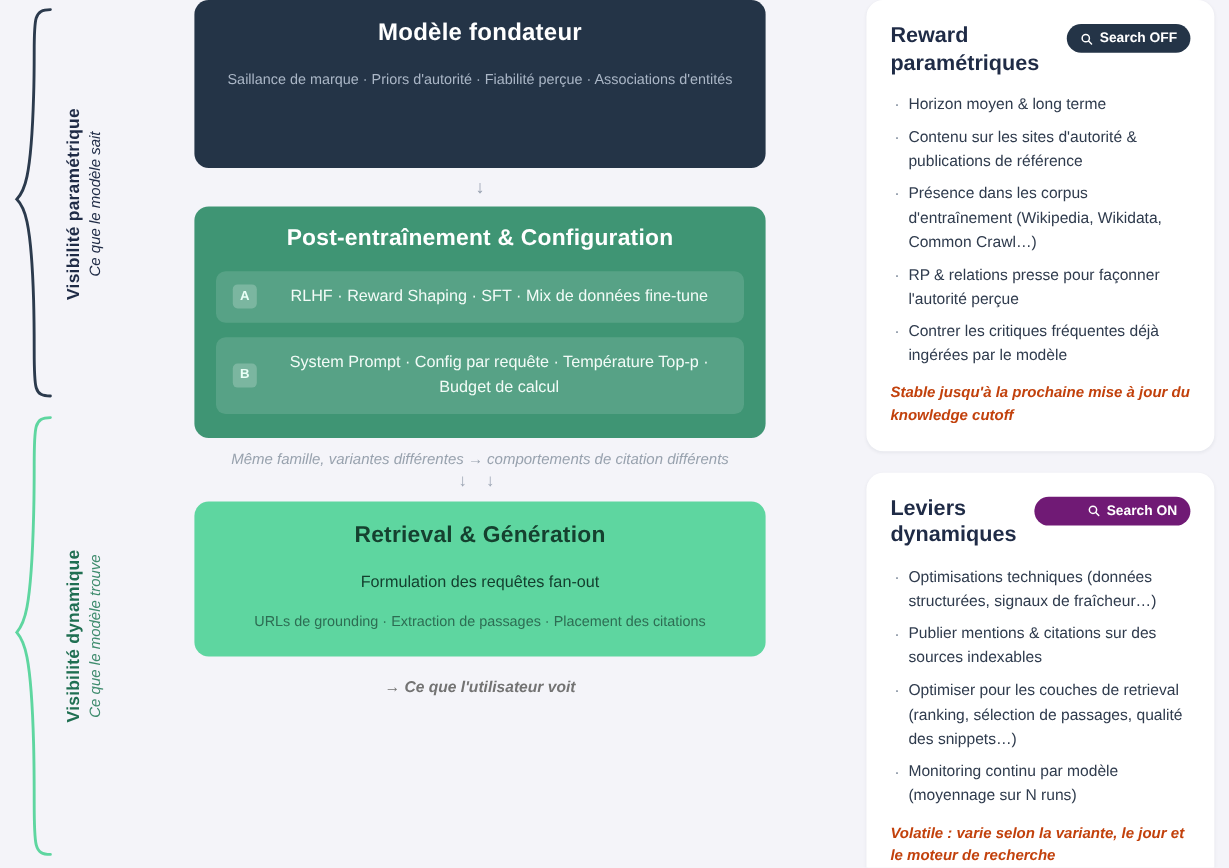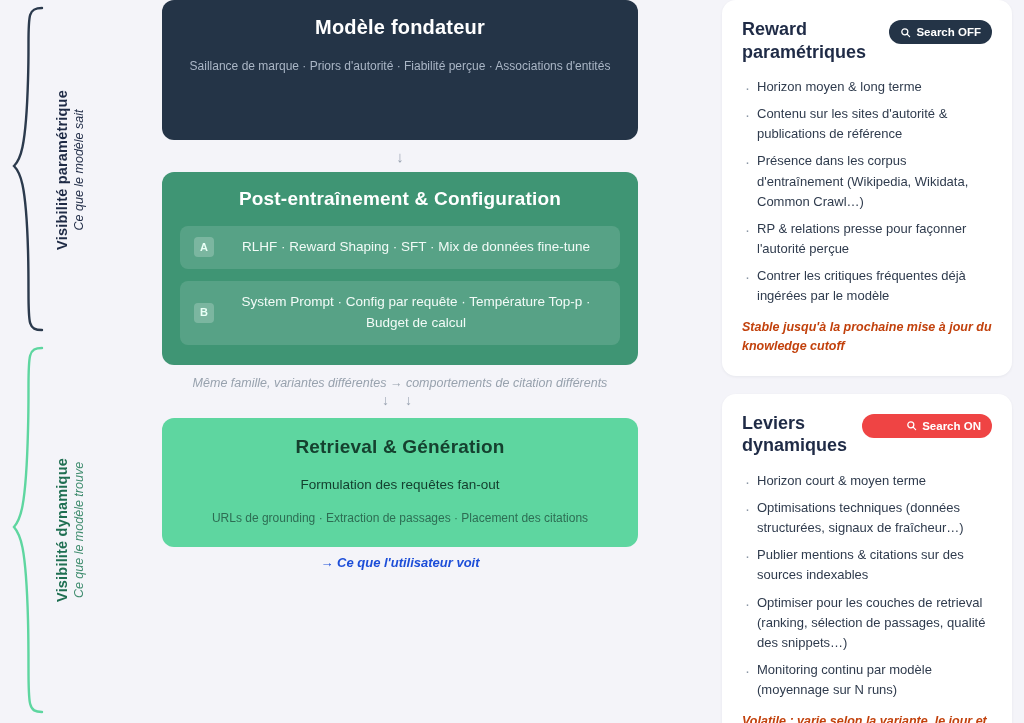--- a/index.html
+++ b/index.html
@@ -143,22 +143,22 @@
   .card-retrieval .l1 { color: #14402f; font-size: 13.5px; line-height: 1.6; }
   .card-retrieval .l2 {
     color: #2d6d53; font-size: 12px; margin-top: 14px;
   }
 
   .footer-note {
     text-align: center;
     font-size: 13px;
     font-style: italic;
     font-weight: bold;
-    color: #1d4ed8;
-    margin-top: 8px;
+    color: #737373;
+    margin-top: 18px;
   }
 
   
   .right {
     position: absolute;
     right: 12px; top: 0;
     width: 290px;
   }
   .panel {
     background: #ffffff;
@@ -187,21 +187,21 @@
     gap: 5px;
     border-radius: 999px;
     padding: 6px 11px;
     font-size: 11.5px;
     font-weight: bold;
     color: #fff;
     white-space: nowrap;
     margin-top: 2px;
   }
   .pill-off { background: #243447; }
-  .pill-on  { background: #ef4444; padding-left: 44px; }
+  .pill-on  { background: #701a75; padding-left: 44px; }
   .pill svg { display: block; }
 
   .panel ul {
     margin: 0; padding: 0; list-style: none;
   }
   .panel li {
     position: relative;
     padding-left: 15px;
     font-size: 13px;
     color: #2f3b4d;
@@ -308,21 +308,20 @@
         <div class="panel-title">Leviers dynamiques</div>
         <div class="pill pill-on">
           <svg width="11" height="11" viewBox="0 0 16 16">
             <circle cx="7" cy="7" r="4.4" fill="none" stroke="#ffffff" stroke-width="1.8"></circle>
             <line x1="10.4" y1="10.4" x2="14" y2="14" stroke="#ffffff" stroke-width="1.8" stroke-linecap="round"></line>
           </svg>
           <span>Search ON</span>
         </div>
       </div>
       <ul>
-        <li>Horizon court &amp; moyen terme</li>
         <li>Optimisations techniques (données structurées, signaux de fraîcheur…)</li>
         <li>Publier mentions &amp; citations sur des sources indexables</li>
         <li>Optimiser pour les couches de retrieval (ranking, sélection de passages, qualité des snippets…)</li>
         <li>Monitoring continu par modèle (moyennage sur N runs)</li>
       </ul>
       <div class="foot">Volatile : varie selon la variante, le jour et le moteur de recherche</div>
     </div>
 
   </div>
 </div>

